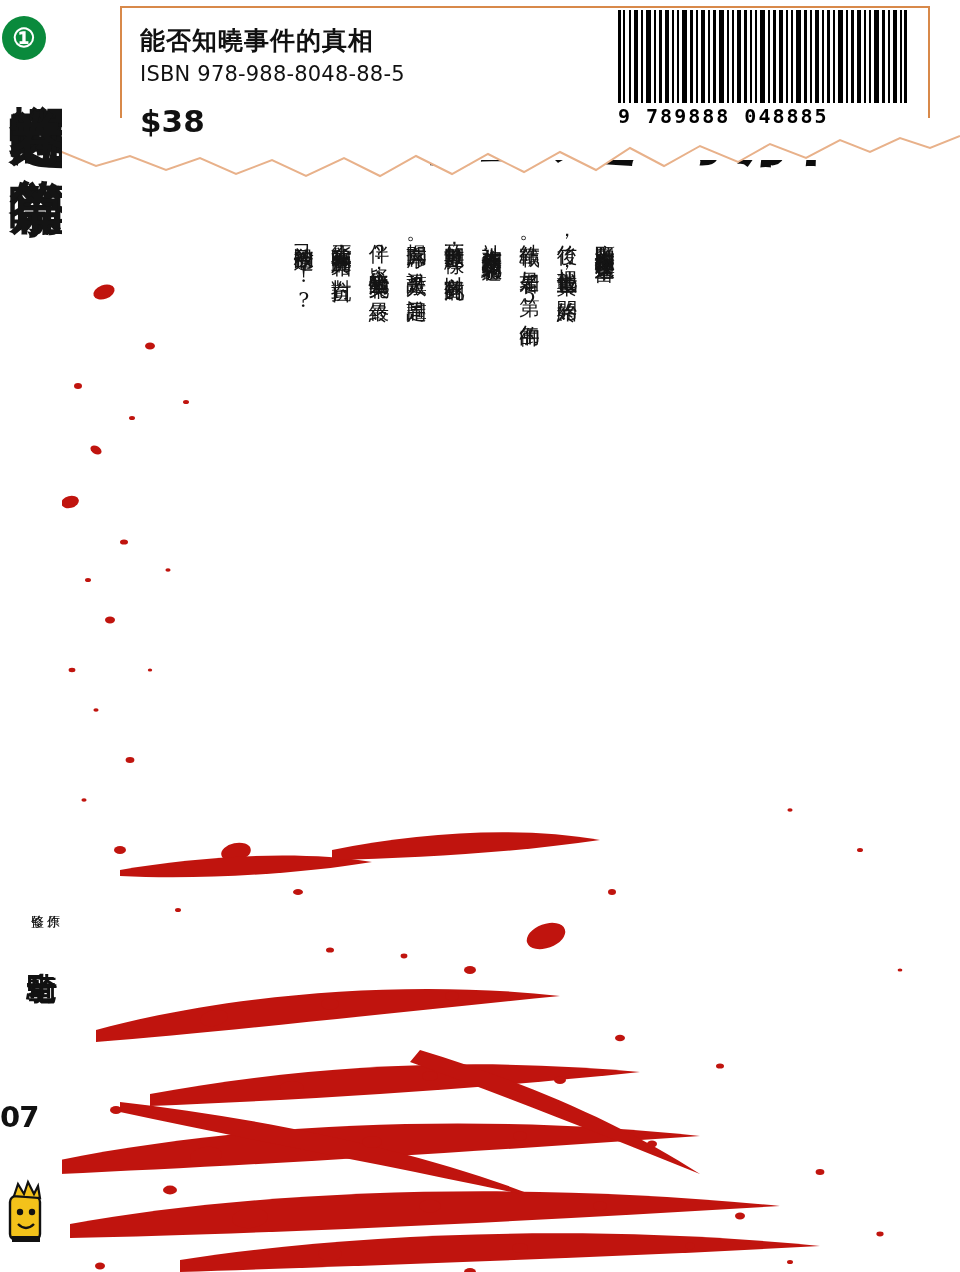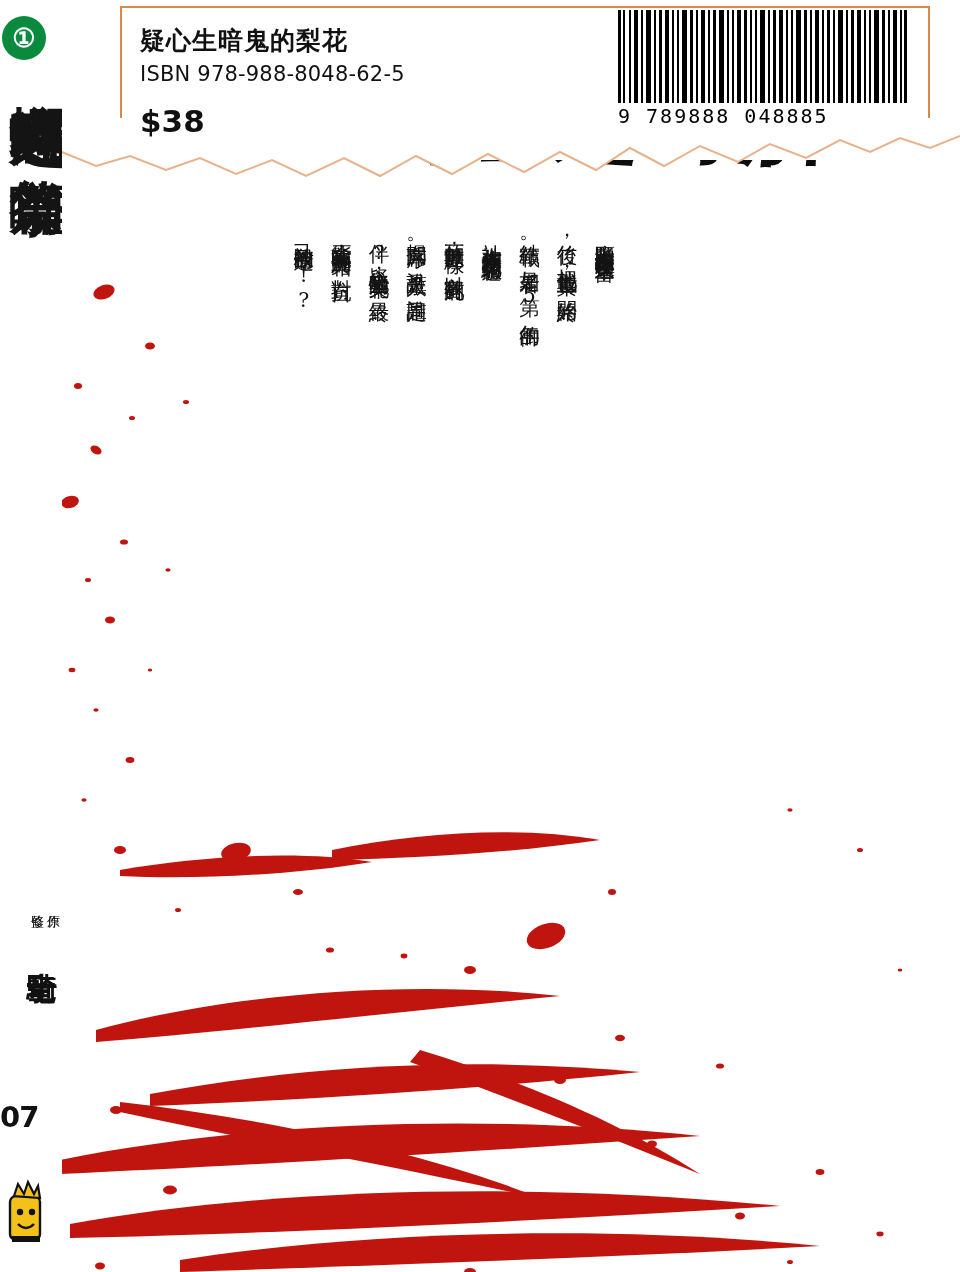--- a/index.html
+++ b/index.html
@@ -61,20 +61,21 @@
     margin-top: 13px;
   }
 
   
   .barcode-wrap {
     position: absolute;
     left: 618px;
     top: 10px;
     width: 302px;
     z-index: 8;
+    font-weight: bold;
   }
   .barcode-bars {
     position: relative;
     height: 93px;
     width: 290px;
     background: #fff;
   }
   .barcode-bars i {
     position: absolute;
     top: 0;
@@ -348,22 +349,22 @@
   <svg class="torn" viewBox="0 0 960 70" preserveAspectRatio="none" xmlns="http://www.w3.org/2000/svg">
     <path d="M0 0 H960 V18 L930 30 L900 20 L870 34 L840 22 L806 40 L770 26 L738 44 L700 28 L664 48 L630 30 L596 52 L560 34 L524 54 L488 36 L452 56 L416 38 L380 58 L344 40 L306 58 L272 42 L236 56 L200 40 L166 52 L130 38 L96 48 L62 34 L30 44 L0 30 Z" fill="#ffffff"></path>
     <path d="M0 30 L30 44 L62 34 L96 48 L130 38 L166 52 L200 40 L236 56 L272 42 L306 58 L344 40 L380 58 L416 38 L452 56 L488 36 L524 54 L560 34 L596 52 L630 30 L664 48 L700 28 L738 44 L770 26 L806 40 L840 22 L870 34 L900 20 L930 30 L960 18" fill="none" stroke="#e8b18a" stroke-width="2"></path>
   </svg>
 
   <div class="header-band">
     <div class="header-frame"></div>
   </div>
 
   <div class="pub-block">
-    <div class="pub-name">疑心生暗鬼的梨花</div>
-    <div class="pub-isbn">ISBN 978-988-8048-62-5</div>
+    <div class="pub-name">能否知曉事件的真相</div>
+    <div class="pub-isbn">ISBN 978-988-8048-88-5</div>
     <div class="pub-price">$38</div>
   </div>
 
   <div class="barcode-wrap">
     <div class="barcode-bars">
       <i style="left:0px;width:3px"></i>
         <i style="left:5px;width:2px"></i>
       <i style="left:11px;width:2px"></i>
         <i style="left:16px;width:4px"></i>
       <i style="left:23px;width:2px"></i>

